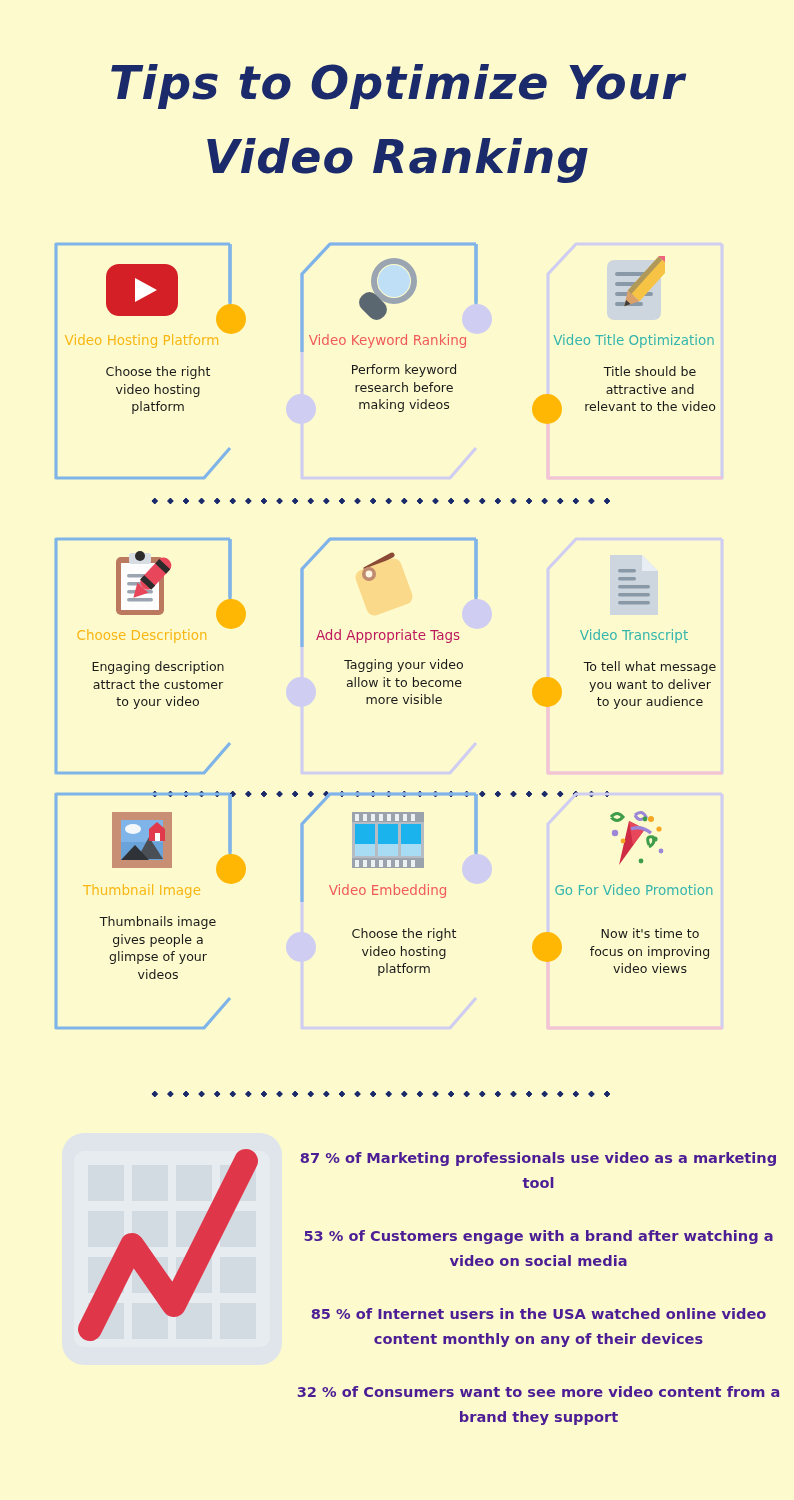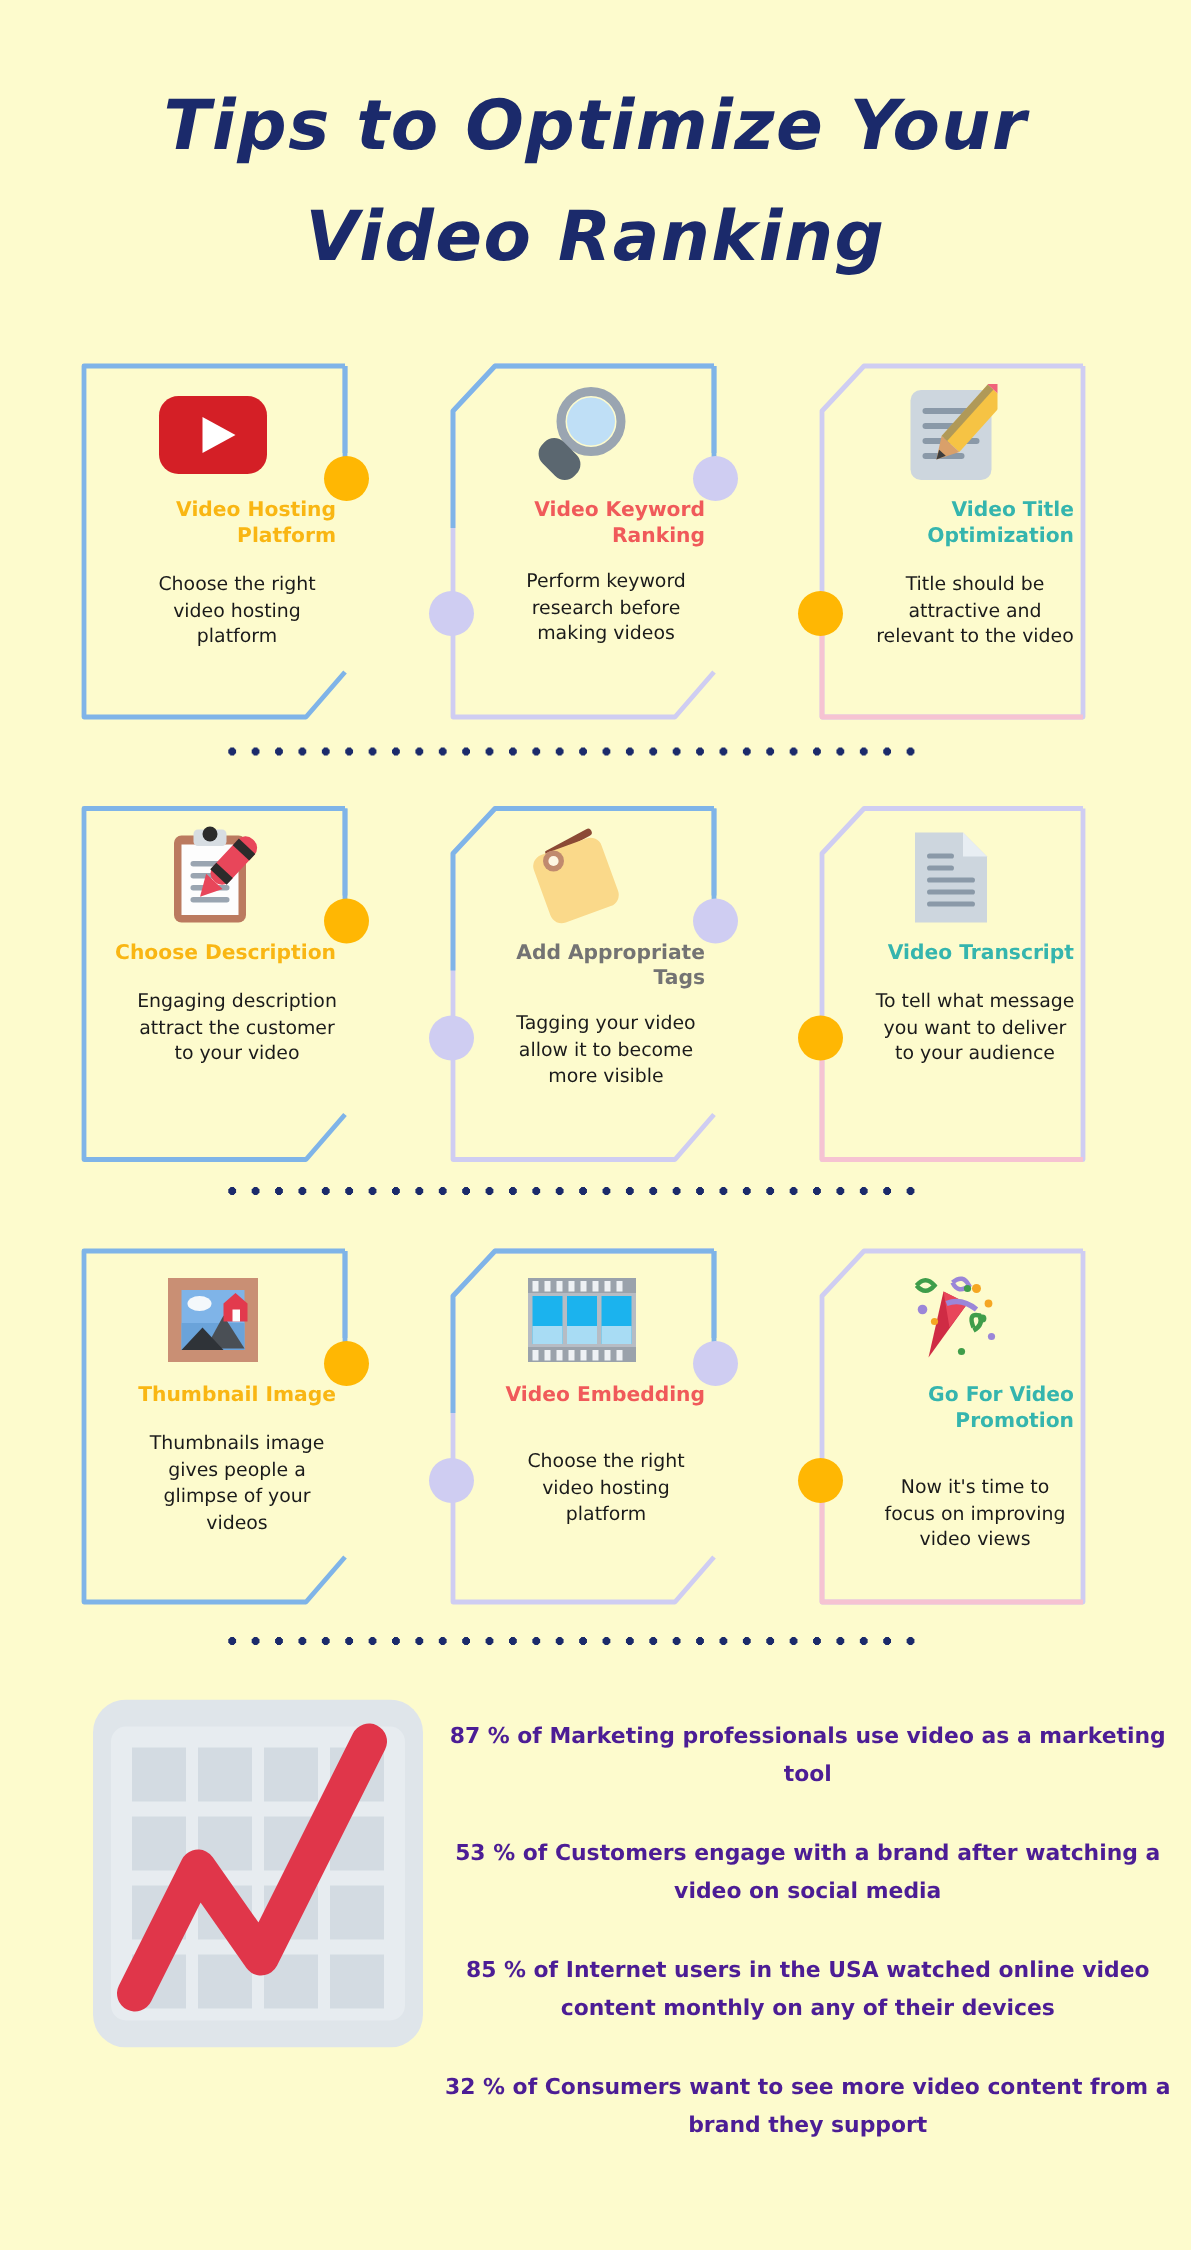--- a/index.html
+++ b/index.html
@@ -17,21 +17,21 @@
     font-family:"DejaVu Sans", sans-serif;
     font-style:italic; font-weight:bold;
     font-size:46px; line-height:74px;
     color:#1b2a6b; letter-spacing:1px;
   }
 
   
   .row { position:absolute; left:0; width:794px; height:240px; }
   .row-1 { top:242px; }
   .row-2 { top:537px; }
-  .row-3 { top:832px; }
+  .row-3 { top:792px; }
 
   .card{
     position:absolute; width:176px; height:238px;
   }
   .card.c1 { left:54px; }
   .card.c2 { left:300px; }
   .card.c3 { left:546px; }
 
   .card svg.frame{ position:absolute; left:0; top:0; overflow:visible; }
 
@@ -43,22 +43,22 @@
   .ico{
     width:78px; height:72px; margin-top:12px;
     position:relative;
     display:flex; align-items:center; justify-content:center;
   }
   .ico svg{ display:block; }
 
   .c-title{
     margin-top:6px;
     font-family:"DejaVu Sans", sans-serif;
-    font-weight:bold; font-size:13.5px; line-height:17px;
-    text-align:right; width:164px;
+    font-weight:normal; font-size:13.5px; line-height:17px;
+    text-align:center; width:164px;
   }
   .c-body{
     margin-top:12px;
     font-family:"DejaVu Sans", sans-serif;
     font-size:12.6px; line-height:17.5px; color:#1a1a1a;
     text-align:center; width:168px;padding-left:32px;
   }
   .card.c1 .c-body, .card.c3 .c-body { margin-top:14px; }
 
   
@@ -228,21 +228,21 @@
 
     <div class="inner">
       <div class="ico">
         <svg width="72" height="68" viewBox="0 0 72 68">
           <path d="M40 4 L14 18 L14 24" stroke="#8b4a35" stroke-width="5" fill="none" stroke-linecap="round"></path>
           <rect x="8" y="12" width="48" height="48" rx="8" fill="#fad98a" transform="rotate(-20 32 36)"></rect>
           <circle cx="17" cy="23" r="7" fill="#c08a6e"></circle>
           <circle cx="17" cy="23" r="3.4" fill="#fdf6e3"></circle>
         </svg>
       </div>
-      <div class="c-title" style="color:#737373;">Add Appropriate Tags</div>
+      <div class="c-title" style="color:#be185d;">Add Appropriate Tags</div>
       <div class="c-body">Tagging your video allow it to become more visible</div>
     </div>
   </div>
 
   <div class="card c3">
     <svg class="frame" width="176" height="238" viewBox="0 0 176 238">
       <path d="M176 2 L30 2 L2 32 L2 150" fill="none" stroke="#cfcdf2" stroke-width="3.2" stroke-linejoin="round"></path>
       <path d="M176 2 L176 236 L2 236 L2 150" fill="none" stroke="#cfcdf2" stroke-width="3.2" stroke-linejoin="round"></path>
       <path d="M176 236 L2 236 L2 160" fill="none" stroke="#f6c3d2" stroke-width="3.2" stroke-linejoin="round"></path>
     </svg>

